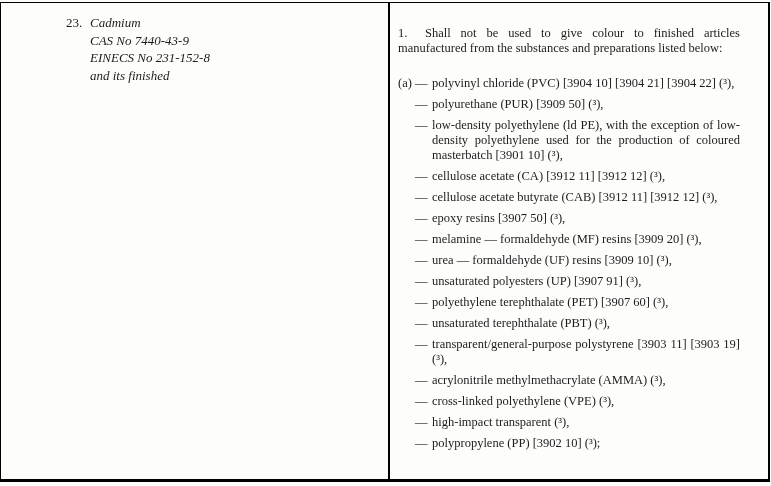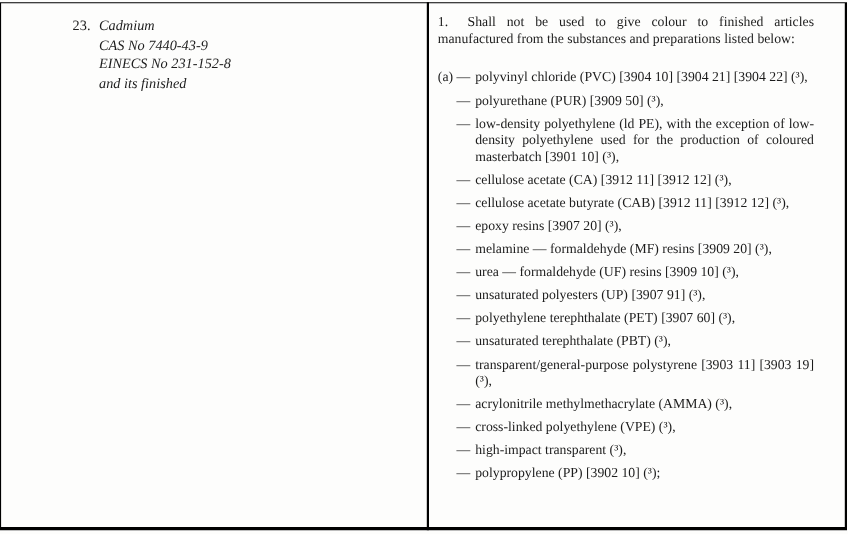--- a/index.html
+++ b/index.html
@@ -51,21 +51,21 @@
     flex: 0 0 24px;
   }
   .entry-lines {
     flex: 1;
     font-style: italic;
   }
   
   .right-cell {
     position: absolute;
     left: 398px;
-    top: 13px;
+    top: 26px;
     width: 342px;
     font-size: 12.5px;
     line-height: 14.5px;
   }
   .clause {
     margin: 0;
     text-align: justify;
   }
   .clause-num {
     display: inline-block;
@@ -137,21 +137,21 @@
         <span class="item-text">cellulose acetate (CA) [3912 11] [3912 12] (³),</span>
       </div>
       <div class="polymer-item">
         <span class="item-marker"></span>
         <span class="item-dash">—</span>
         <span class="item-text">cellulose acetate butyrate (CAB) [3912 11] [3912 12] (³),</span>
       </div>
       <div class="polymer-item">
         <span class="item-marker"></span>
         <span class="item-dash">—</span>
-        <span class="item-text">epoxy resins [3907 20] (³),</span>
+        <span class="item-text">epoxy resins [3907 50] (³),</span>
       </div>
       <div class="polymer-item">
         <span class="item-marker"></span>
         <span class="item-dash">—</span>
         <span class="item-text">melamine — formaldehyde (MF) resins [3909 20] (³),</span>
       </div>
       <div class="polymer-item">
         <span class="item-marker"></span>
         <span class="item-dash">—</span>
         <span class="item-text">urea — formaldehyde (UF) resins [3909 10] (³),</span>

